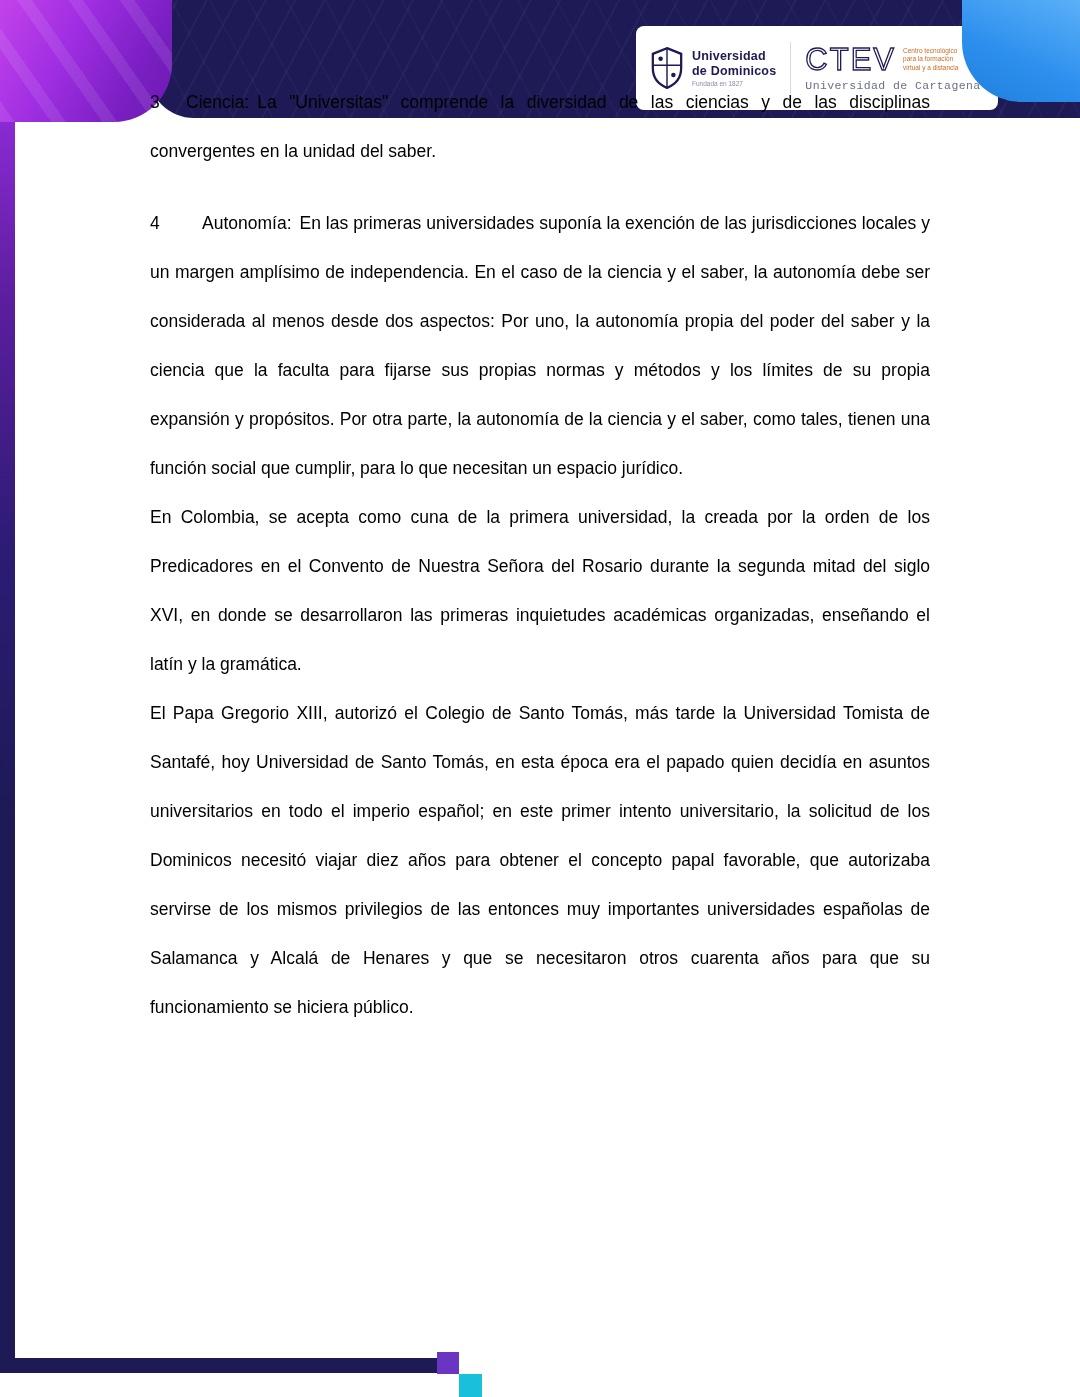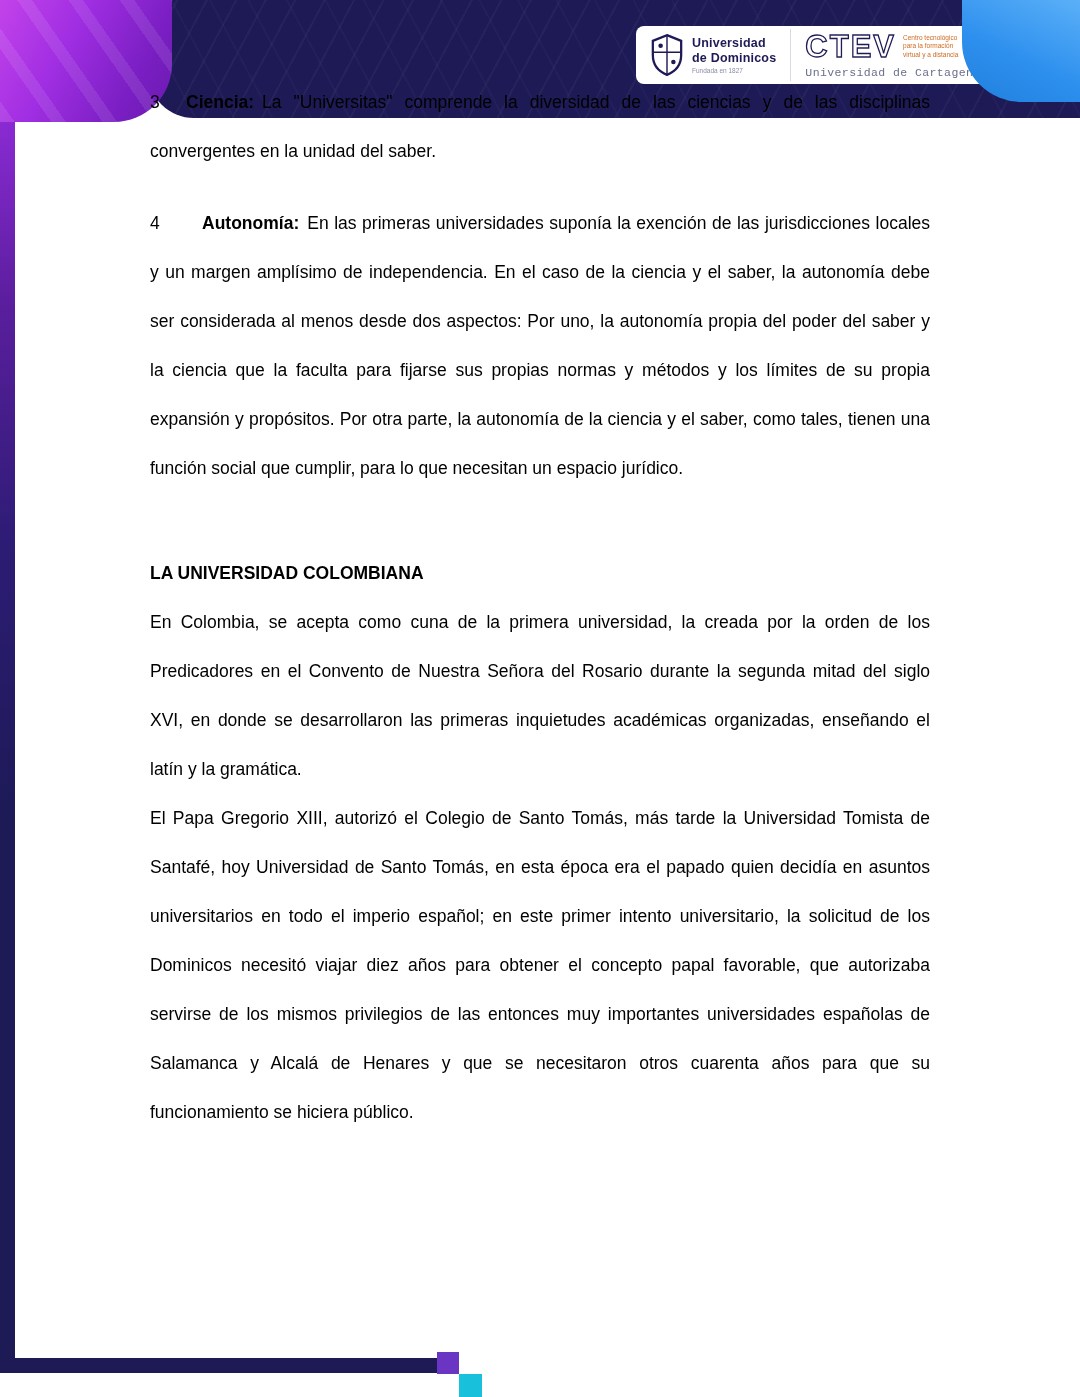--- a/index.html
+++ b/index.html
@@ -42,36 +42,36 @@
   }
   .blue-blob {
     position:absolute; right:0; top:0; width:118px; height:102px;
     background:linear-gradient(205deg, #5bb0f8 0%, #2e90ee 55%, #1f7fdd 100%);
     border-radius:0 0 0 60px;
     z-index:5;
   }
 
   
   .logo-panel {
-    position:absolute; left:636px; top:26px; width:362px; height:58px;
+    position:absolute; left:636px; top:26px; width:362px; height:84px;
     background:#ffffff; border-radius:8px;
     z-index:4;
     display:flex; align-items:center; gap:14px; padding:23px 14px;
   }
   .udc-logo { display:flex; align-items:center; gap:8px; }
   .udc-crest svg { display:block; }
   .udc-text .l1, .udc-text .l2 {
     font-size:12.5px; font-weight:bold; color:#1d1a56; line-height:1.15; letter-spacing:0.2px;
   }
   .udc-text .l3 { font-size:6.5px; color:#8a8da6; margin-top:2px; }
   .logo-divider { width:1px; height:52px; background:#d8dae6; }
   .ctev-logo { display:flex; flex-direction:column; justify-content:center; }
   .ctev-top { display:flex; align-items:center; gap:7px; }
   .ctev-acronym {
-    font-size:31px; font-weight:bold; letter-spacing:2px; line-height:1;
+    font-size:31px; font-weight:normal; letter-spacing:2px; line-height:1;
     color:#701a75;
     -webkit-text-fill-color:#ffffff;
     -webkit-text-stroke:1.3px #1d1a56;
   }
   .ctev-tagline div { font-size:6.5px; line-height:1.3; color:#cf6a1f; white-space:nowrap; }
   .ctev-subtitle { font-size:11.5px; color:#6b6f8a; margin-top:4px; letter-spacing:0.4px;font-family:Liberation Mono, monospace; }
 
   
   .bottom-bar { position:absolute; left:0; top:1358px; width:437px; height:15px; background:#1d1a56; z-index:2; }
   .sq-purple { position:absolute; left:437px; top:1352px; width:22px; height:22px; background:#6a35c2; z-index:3; }
@@ -80,21 +80,21 @@
   
   .content {
     position:absolute; left:150px; top:78px; width:780px;
     color:#000; font-size:17.5px; line-height:49px;
     z-index:6;
   }
   .content p { text-align:justify; text-justify:inter-word; }
   .p-item4 { margin-top:23px; }
   .num  { display:inline-block; min-width:36px; }
   .num4 { min-width:52px; }
-  .item-label { font-weight:bold; margin-right:8px; }
+  .item-label { font-weight:normal; margin-right:8px; }
   .section-heading {
     font-size:17.5px; font-weight:bold; line-height:49px; margin-top:56px;
   }
 </style>
 </head>
 <body>
 
 <div class="left-strip"></div>
 <div class="header-band"></div>
 <div class="purple-blob"></div>
@@ -129,21 +129,20 @@
     <div class="ctev-subtitle">Universidad de Cartagena</div>
   </div>
 </div>
 
 <div class="content">
 
   <p class="p-item3"><span class="num">3</span><span class="item-label">Ciencia:</span><span>La "Universitas" comprende la diversidad de las ciencias y de las disciplinas convergentes en la unidad del saber.</span></p>
 
   <p class="p-item4"><span class="num num4">4</span><span class="item-label">Autonomía:</span><span>En las primeras universidades suponía la exención de las jurisdicciones locales y un margen amplísimo de independencia. En el caso de la ciencia y el saber, la autonomía debe ser considerada al menos desde dos aspectos: Por uno, la autonomía propia del poder del saber y la ciencia que la faculta para fijarse sus propias normas y métodos y los límites de su propia expansión y propósitos. Por otra parte, la autonomía de la ciencia y el saber, como tales, tienen una función social que cumplir, para lo que necesitan un espacio jurídico.</span></p>
 
-  <h2 class="section-heading">LA UNIVERSIDAD COLOMBIANA</h2>
 
   <p class="p-body">En Colombia, se acepta como cuna de la primera universidad, la creada por la orden de los Predicadores en el Convento de Nuestra Señora del Rosario durante la segunda mitad del siglo XVI, en donde se desarrollaron las primeras inquietudes académicas organizadas, enseñando el latín y la gramática.</p>
 
   <p class="p-body">El Papa Gregorio XIII, autorizó el Colegio de Santo Tomás, más tarde la Universidad Tomista de Santafé, hoy Universidad de Santo Tomás, en esta época era el papado quien decidía en asuntos universitarios en todo el imperio español; en este primer intento universitario, la solicitud de los Dominicos necesitó viajar diez años para obtener el concepto papal favorable, que autorizaba servirse de los mismos privilegios de las entonces muy importantes universidades españolas de Salamanca y Alcalá de Henares y que se necesitaron otros cuarenta años para que su funcionamiento se hiciera público.</p>
 
 </div>
 
 <div class="bottom-bar"></div>
 <div class="sq-purple"></div>
 <div class="sq-teal"></div>

